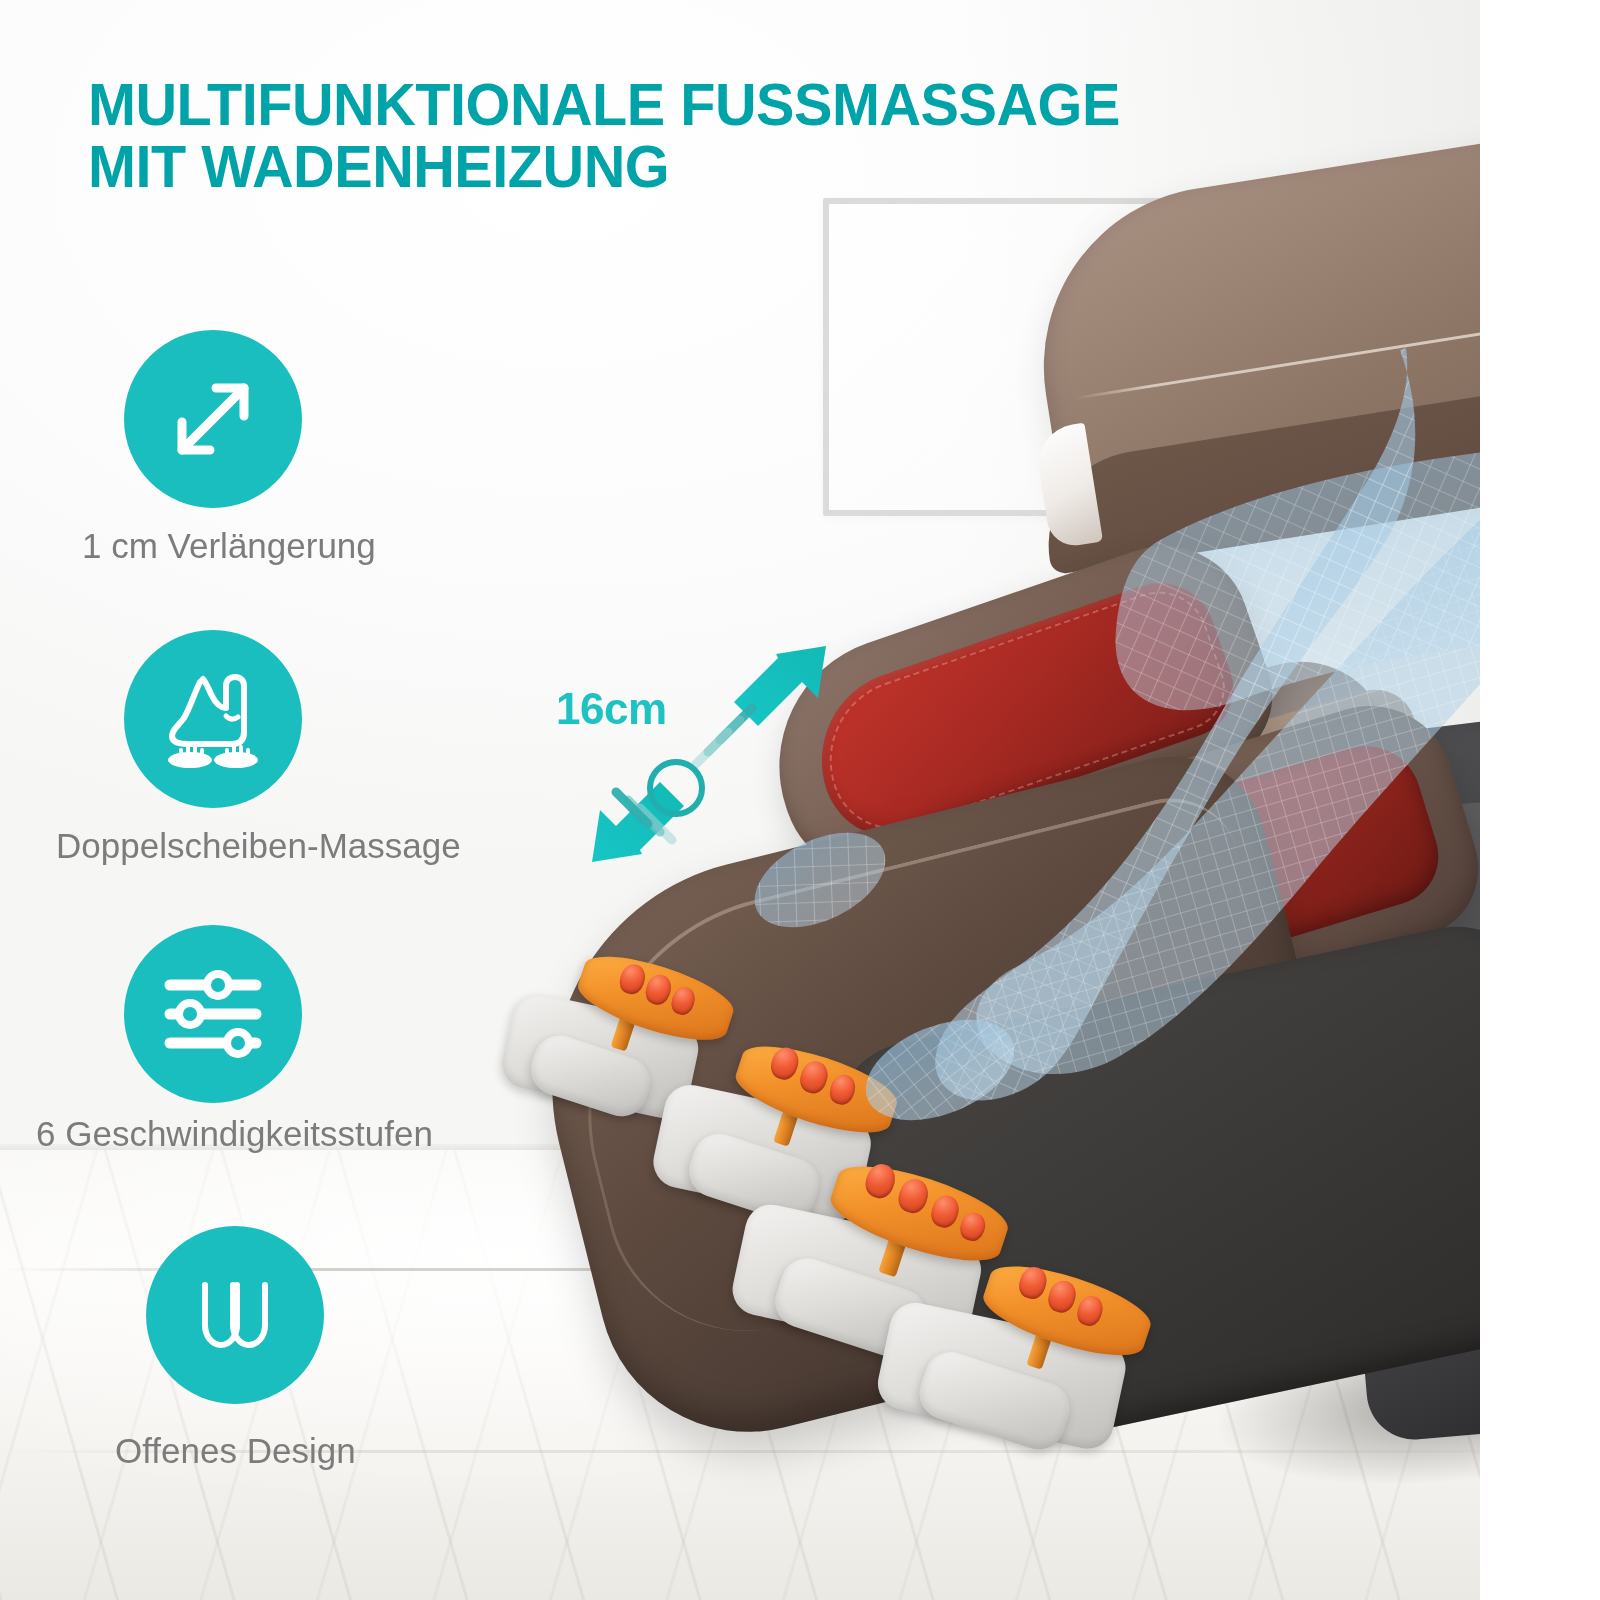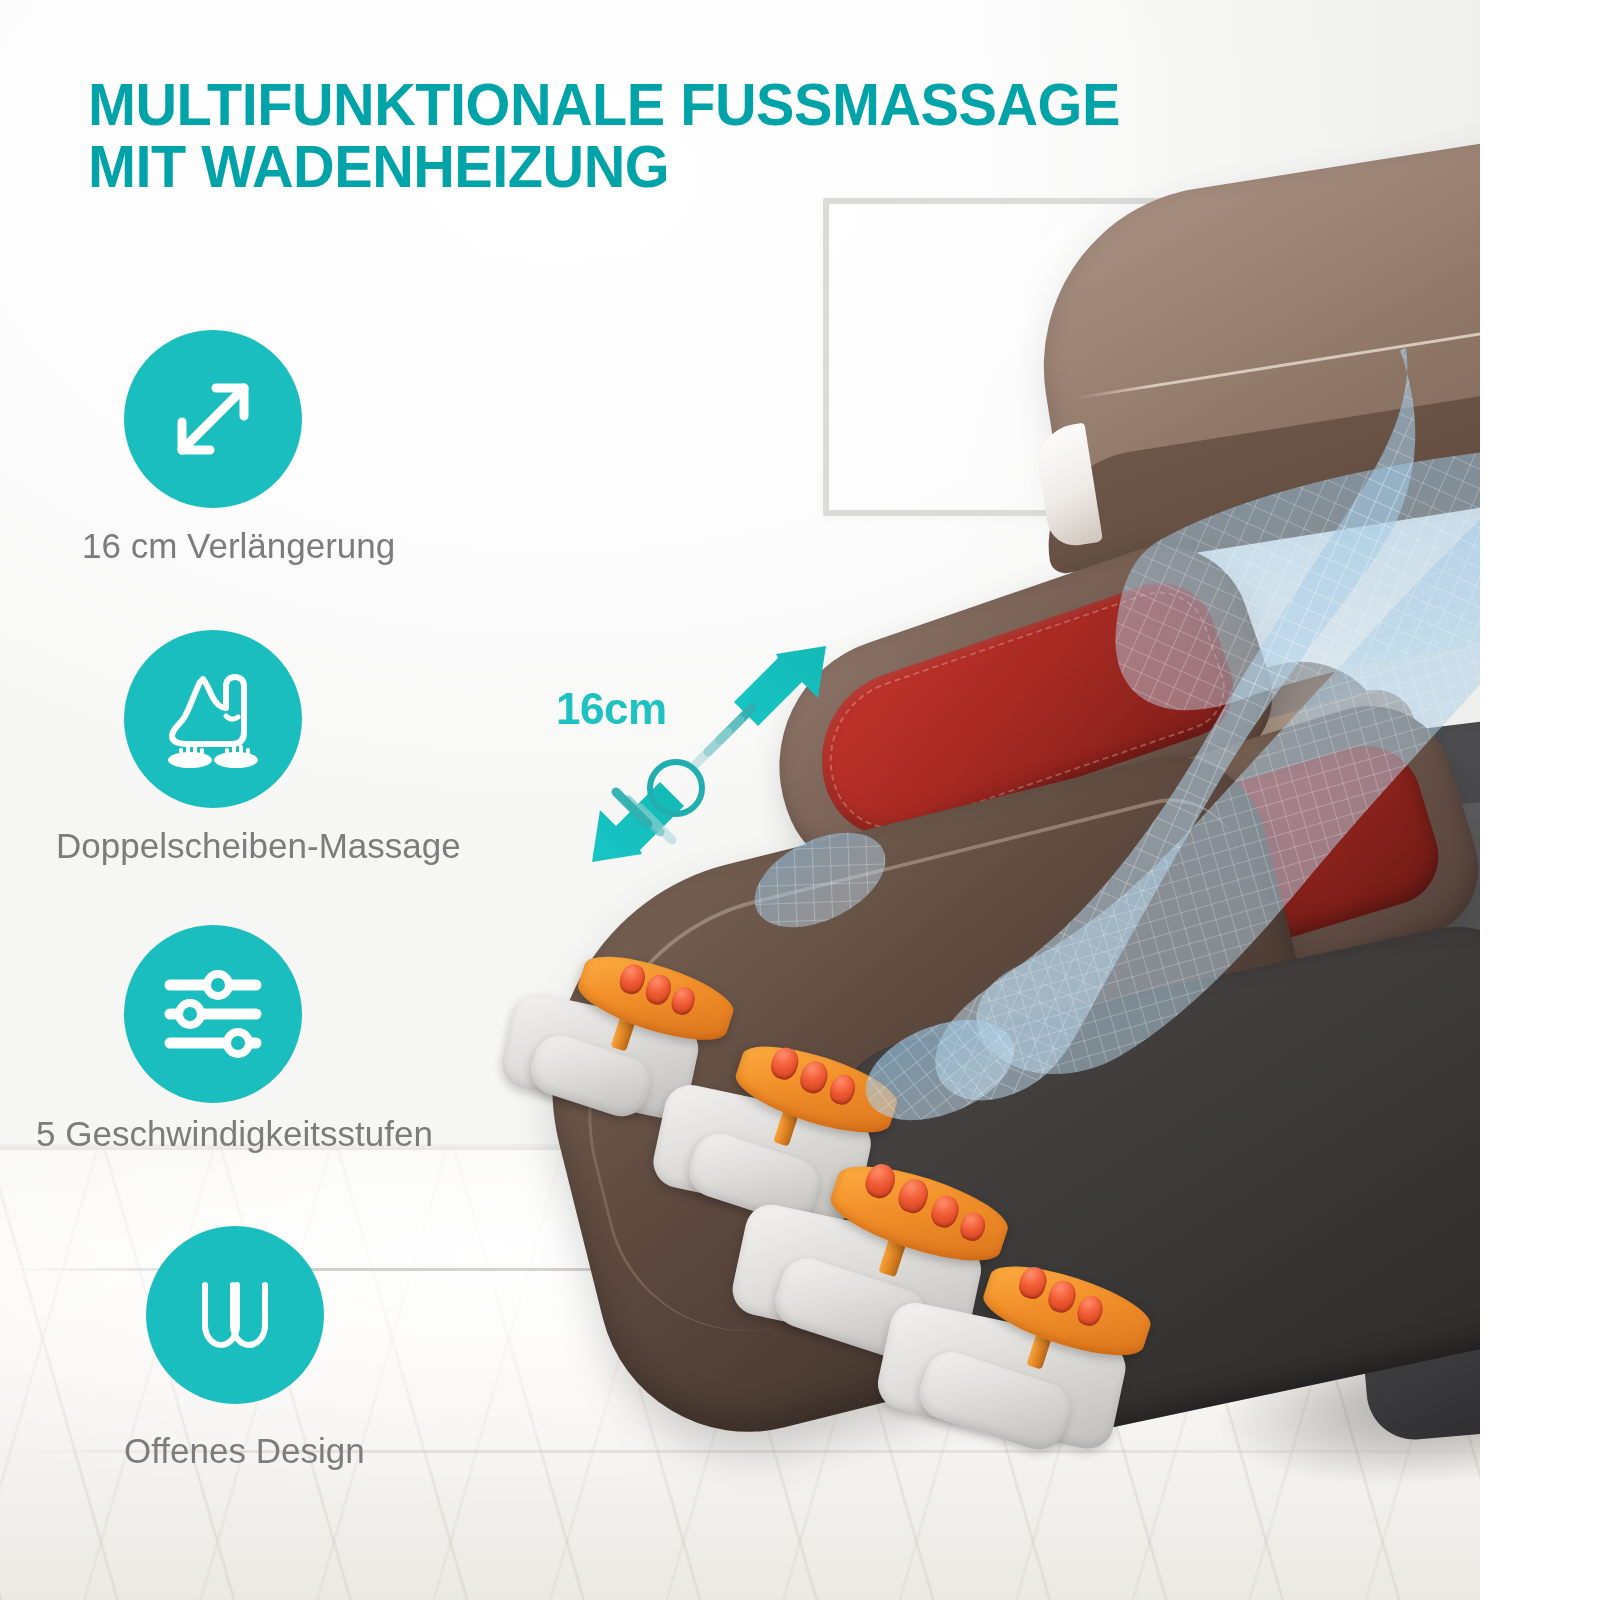--- a/index.html
+++ b/index.html
@@ -90,21 +90,21 @@
   }
 
   
   #feat0-badge { left:124px;  top:330px; }
   #feat0-label { left:82px;   top:525px; }
   #feat1-badge { left:124px;  top:630px; }
   #feat1-label { left:56px;   top:825px; }
   #feat2-badge { left:124px;  top:925px; }
   #feat2-label { left:36px;   top:1113px; }
   #feat3-badge { left:146px;  top:1226px; }
-  #feat3-label { left:124px;  top:1430px; }
+  #feat3-label { left:115px;  top:1430px; }
 
   
   #product { position:absolute; left:520px; top:120px; width:1080px; height:1330px; }
   #product .p { position:absolute; }
 
   
   .seat-top {
     left:520px; top:48px; width:600px; height:330px;
     background:linear-gradient(160deg,#a99183 0%,#9e8677 28%,#8d7566 62%,#7d6658 100%);
     border-radius:180px 60px 30px 40px;
@@ -483,21 +483,21 @@
 
   <div class="badge" id="feat0-badge">
     <svg width="110" height="110" viewBox="0 0 110 110">
       <g stroke="#ffffff" stroke-width="9" stroke-linecap="round" stroke-linejoin="round" fill="none">
         <line x1="24" y1="86" x2="86" y2="24"></line>
         <polyline points="58,24 86,24 86,52"></polyline>
         <polyline points="52,86 24,86 24,58"></polyline>
       </g>
     </svg>
   </div>
-  <div class="feat-label" id="feat0-label">16 cm Verlängerung</div>
+  <div class="feat-label" id="feat0-label">1 cm Verlängerung</div>
 
   <div class="badge" id="feat1-badge">
     <svg width="118" height="118" viewBox="0 0 118 118">
 
       <path d="M46 22 C 40 34, 36 48, 30 58 C 24 66, 18 70, 18 76
                C 18 82, 24 84, 34 84 L 78 84 C 86 84, 90 80, 90 72
                L 90 26 C 90 20, 86 17, 81 17 C 76 17, 72 20, 72 26
                L 72 48 C 66 48, 62 44, 58 36 C 55 30, 52 22, 49 19 Z" fill="none" stroke="#ffffff" stroke-width="6" stroke-linejoin="round" stroke-linecap="round"></path>
       <path d="M72 56 C 76 60, 80 60, 84 57" fill="none" stroke="#ffffff" stroke-width="5" stroke-linecap="round"></path>
 
@@ -530,21 +530,21 @@
       <g>
         <circle cx="62" cy="28" r="15" fill="#ffffff"></circle>
         <circle cx="62" cy="28" r="7" fill="#1BBEBE"></circle>
         <circle cx="34" cy="57" r="15" fill="#ffffff"></circle>
         <circle cx="34" cy="57" r="7" fill="#1BBEBE"></circle>
         <circle cx="82" cy="86" r="15" fill="#ffffff"></circle>
         <circle cx="82" cy="86" r="7" fill="#1BBEBE"></circle>
       </g>
     </svg>
   </div>
-  <div class="feat-label" id="feat2-label">5 Geschwindigkeitsstufen</div>
+  <div class="feat-label" id="feat2-label">6 Geschwindigkeitsstufen</div>
 
   <div class="badge" id="feat3-badge">
     <svg width="112" height="112" viewBox="0 0 112 112">
       <g fill="none" stroke="#ffffff" stroke-width="6" stroke-linecap="round">
         <path d="M26 26 L26 66 A 16 20 0 0 0 58 66 L58 26"></path>
         <path d="M54 26 L54 66 A 16 20 0 0 0 86 66 L86 26"></path>
       </g>
     </svg>
   </div>
   <div class="feat-label" id="feat3-label">Offenes Design</div>

